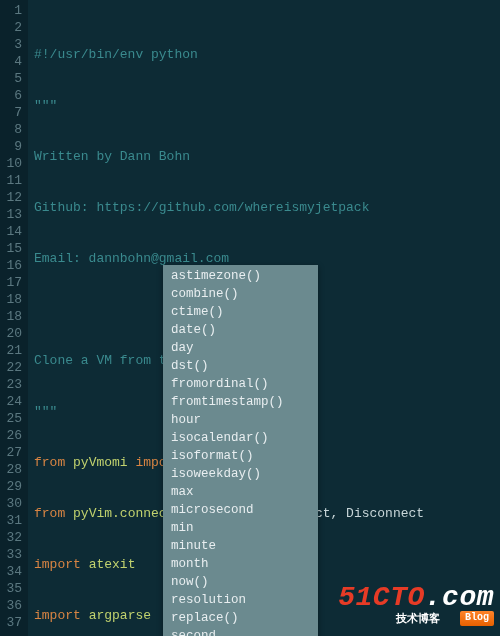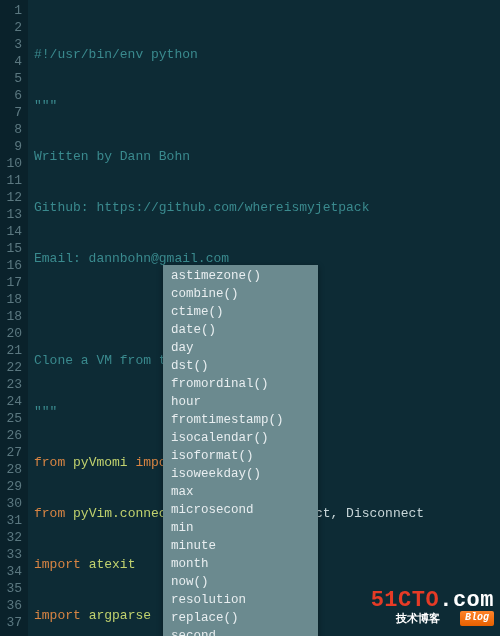--- a/index.html
+++ b/index.html
@@ -56,37 +56,37 @@
   overflow: hidden;
 }
 .watermark {
   position: absolute;
   right: 6px;
   bottom: 10px;
   text-align: right;
   color: #fff;
 }
 .wm-main {
+  font-style: italic;
   font-weight: bold;
-  font-size: 22px;
+  font-size: 28px;
   letter-spacing: 0.5px;
 }
 .wm-red { color: #e63b26; }
 .wm-sub {
   font-size: 11px;
   font-weight: bold;
   margin-top: -2px;
   display: flex;
   gap: 20px;
   justify-content: flex-end;
 }
 .wm-blog {
   background: linear-gradient(#ff842a,#e66000);
   color: #fff;
-  font-style: italic;
   padding: 0 5px;
   border-radius: 2px;
   font-size: 10px;
   line-height: 14px;
 }
 </style>
 </head>
 <body>
 
 <div class="editor">
@@ -171,22 +171,22 @@
 </div>
 
 <div class="autocomplete">
   <div class="ac-item">astimezone()</div>
   <div class="ac-item">combine()</div>
   <div class="ac-item">ctime()</div>
   <div class="ac-item">date()</div>
   <div class="ac-item">day</div>
   <div class="ac-item">dst()</div>
   <div class="ac-item">fromordinal()</div>
+  <div class="ac-item">fromtimestamp()</div>
   <div class="ac-item">hour</div>
-  <div class="ac-item">fromtimestamp()</div>
   <div class="ac-item">isocalendar()</div>
   <div class="ac-item">isoformat()</div>
   <div class="ac-item">isoweekday()</div>
   <div class="ac-item">max</div>
   <div class="ac-item">microsecond</div>
   <div class="ac-item">min</div>
   <div class="ac-item">minute</div>
   <div class="ac-item">month</div>
   <div class="ac-item">now()</div>
   <div class="ac-item">resolution</div>

